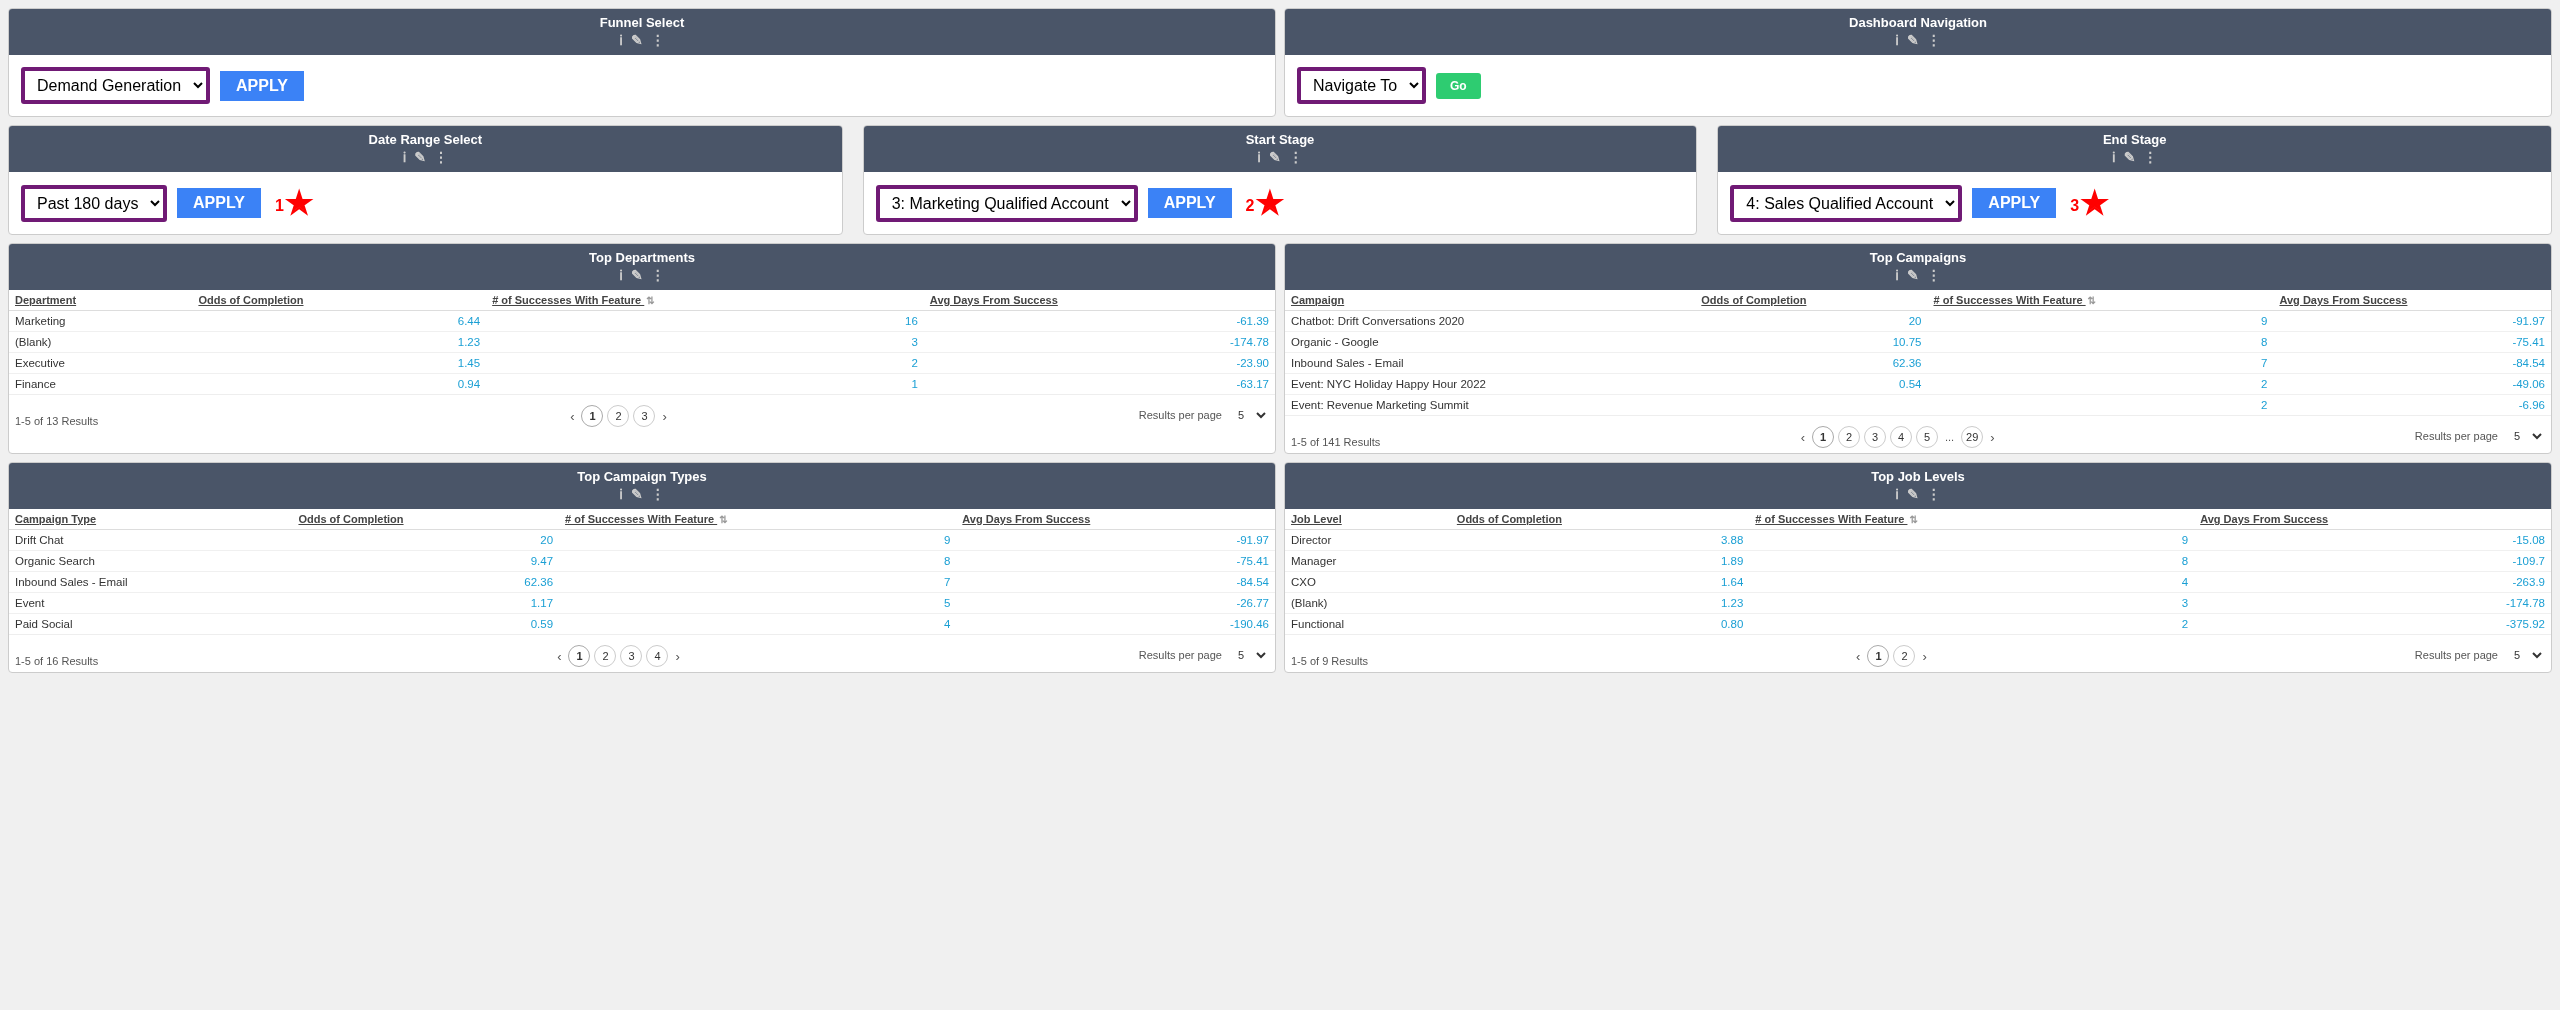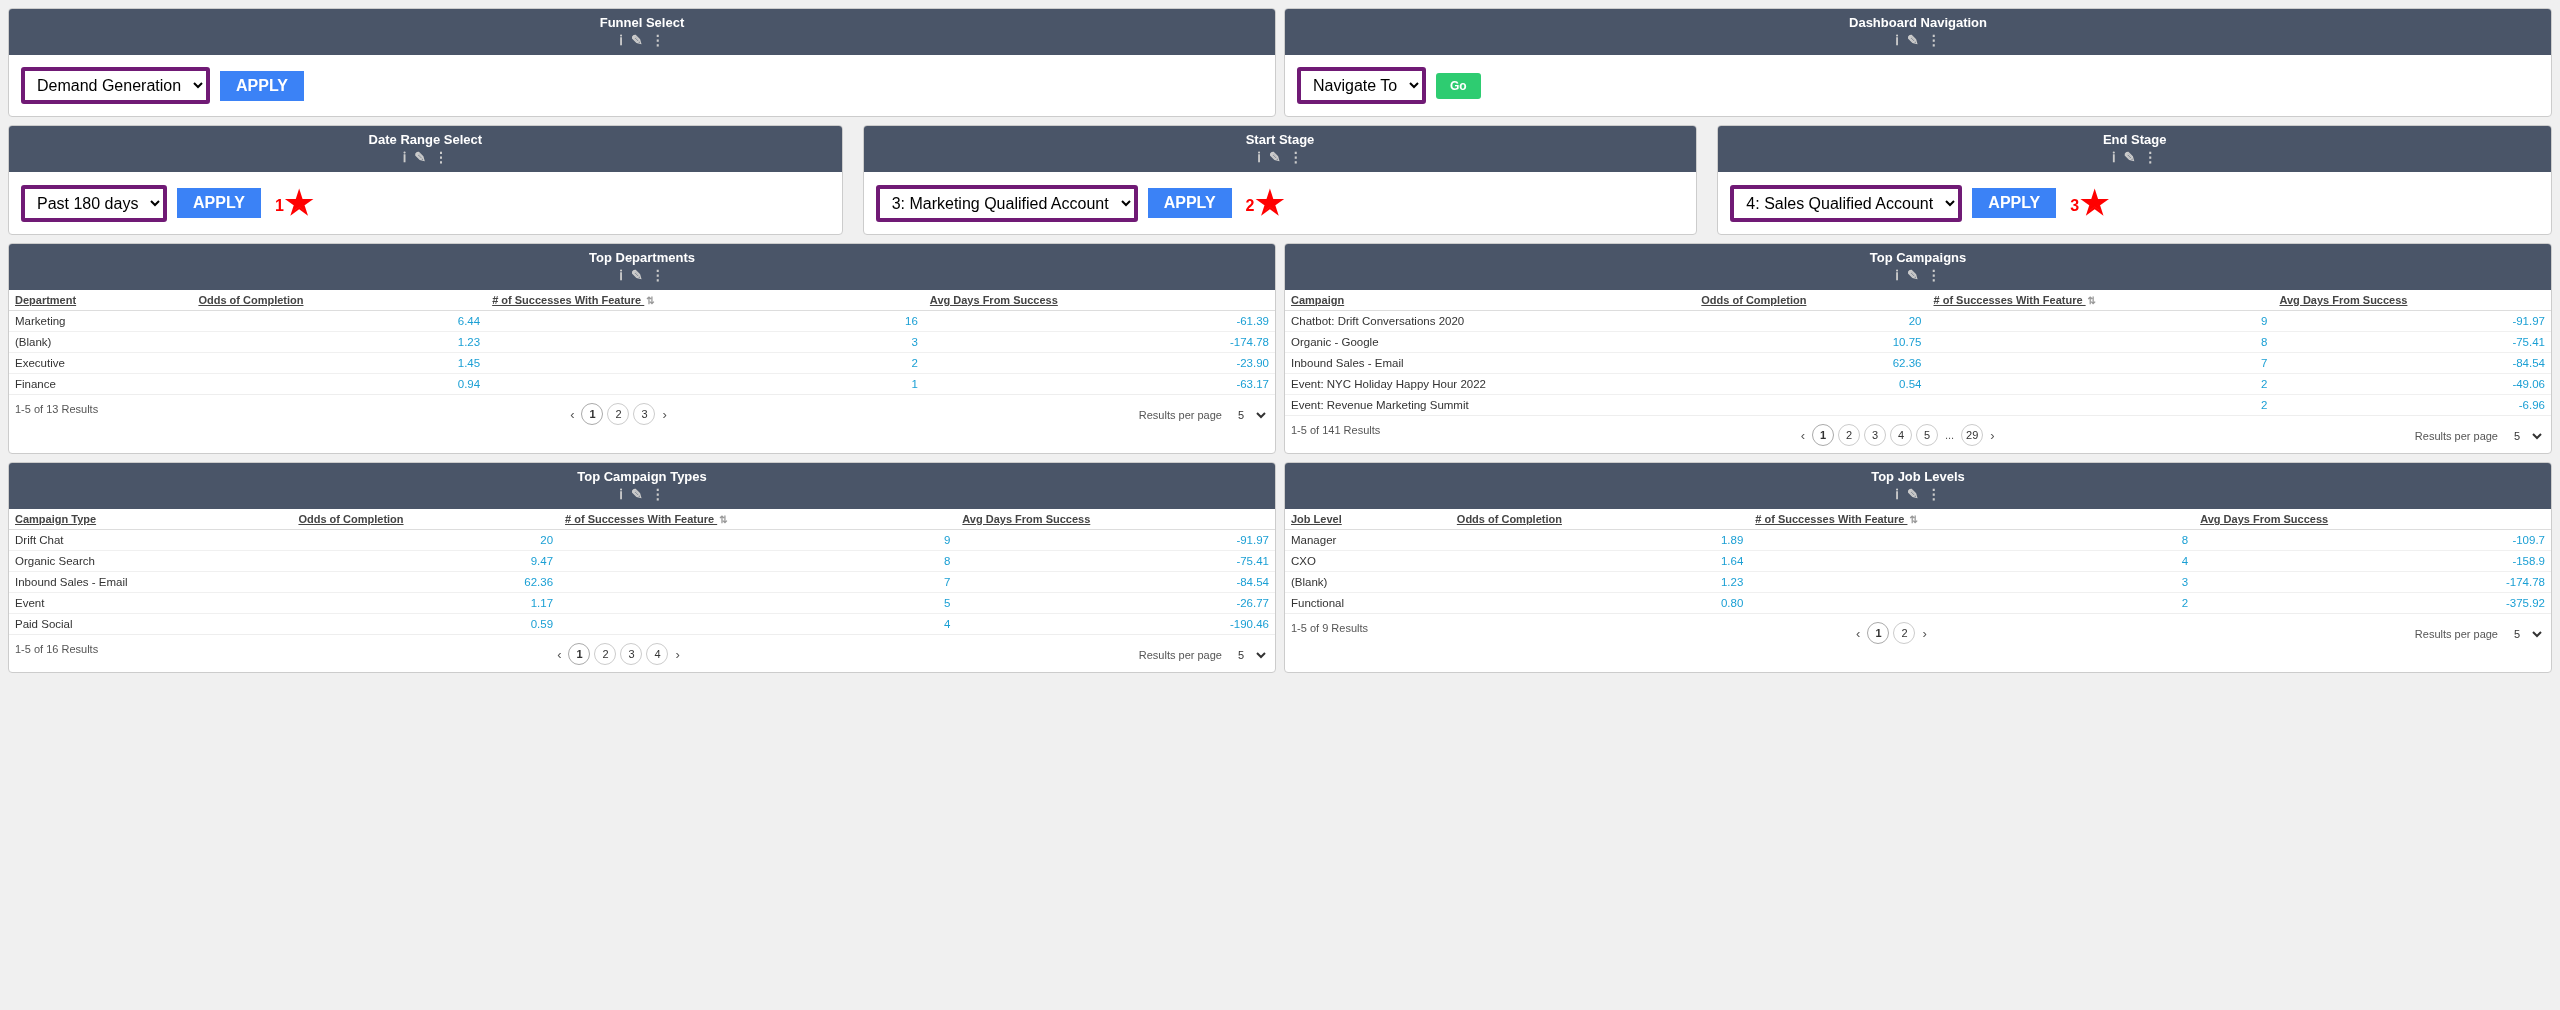--- a/index.html
+++ b/index.html
@@ -136,21 +136,21 @@
       color: #333;
     }
     .text-blue {
       color: #1a9fd4;
     }
     .text-right {
       text-align: right;
     }
     .pagination {
       display: flex;
-      align-items: flex-start;
+      align-items: flex-end;
       justify-content: space-between;
       padding: 8px 6px 5px;
       font-size: 11px;
       color: #555;
       border-top: 1px solid #eee;
     }
     .pagination-pages {
       display: flex;
       align-items: center;
       gap: 4px;
@@ -547,31 +547,37 @@
         <table>
           <thead>
             <tr>
               <th>Job Level</th>
               <th>Odds of Completion</th>
               <th># of Successes With Feature <span class="sort-icon">⇅</span></th>
               <th>Avg Days From Success</th>
             </tr>
           </thead>
           <tbody id="top-job-levels-tbody">
+          <tr>
+                <td>Director</td>
+                <td class="text-blue text-right">3.88</td>
+                <td class="text-blue text-right">9</td>
+                <td class="text-blue text-right">-15.08</td>
+              </tr>
               <tr>
                 <td>Manager</td>
                 <td class="text-blue text-right">1.89</td>
                 <td class="text-blue text-right">8</td>
                 <td class="text-blue text-right">-109.7</td>
               </tr>
               <tr>
                 <td>CXO</td>
                 <td class="text-blue text-right">1.64</td>
                 <td class="text-blue text-right">4</td>
-                <td class="text-blue text-right">-158.9</td>
+                <td class="text-blue text-right">-263.9</td>
               </tr>
               <tr>
                 <td>(Blank)</td>
                 <td class="text-blue text-right">1.23</td>
                 <td class="text-blue text-right">3</td>
                 <td class="text-blue text-right">-174.78</td>
               </tr>
               <tr>
                 <td>Functional</td>
                 <td class="text-blue text-right">0.80</td>

